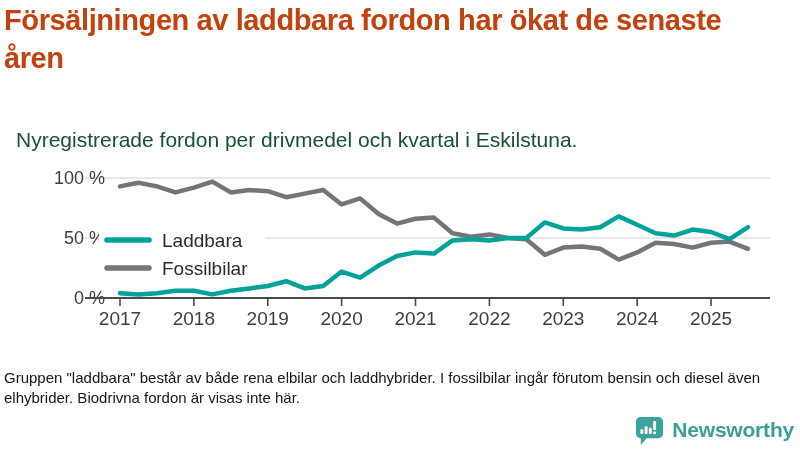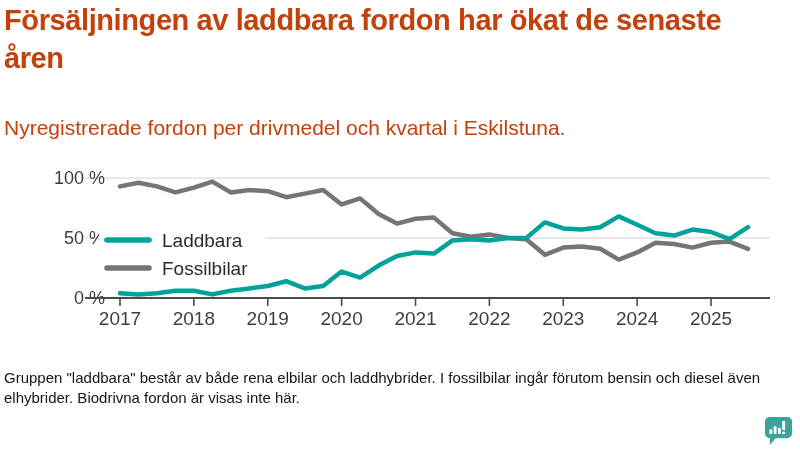--- a/index.html
+++ b/index.html
@@ -7,21 +7,21 @@
     width:800px;height:450px;overflow:hidden;background:#ffffff;
     font-family:"Liberation Sans", sans-serif;position:relative;
   }
   .title{
     position:absolute;left:4px;top:2px;width:778px;
     font-size:29px;font-weight:700;color:#c2410c;line-height:1.3;
     letter-spacing:-0.4px;margin:0;
   }
   .subtitle{
     position:absolute;left:4px;top:116px;width:780px;
-    font-size:21px;font-weight:400;color:#c2410c;margin:0;
+    font-size:21px;font-weight:400;color:#14532d;margin:12px;
   }
   #chart{position:absolute;left:0;top:165px;}
   .footnote{
     position:absolute;left:4px;top:368px;width:790px;
     font-size:15px;color:#161616;line-height:1.35;margin:0;
   }
   .logo{
     position:absolute;right:6px;top:412px;height:36px;
     display:flex;align-items:center;gap:7px;cursor:pointer;
   }
@@ -76,13 +76,14 @@
   <svg width="31" height="31" viewBox="0 0 32 32">
     <path d="M7,2 h18 a5,5 0 0 1 5,5 v12 a5,5 0 0 1 -5,5 h-12 l-6,7 v-7 a5,5 0 0 1 -5,-5 v-12 a5,5 0 0 1 5,-5 z" fill="#3ba39c"></path>
     <g fill="#ffffff">
       <rect x="6.6" y="14.6" width="3" height="5" rx="1"></rect>
       <rect x="11" y="11.6" width="3" height="8" rx="1"></rect>
       <rect x="15.4" y="13.2" width="3" height="6.4" rx="1"></rect>
       <rect x="19.8" y="6.2" width="3" height="9.4" rx="1"></rect>
       <rect x="19.8" y="17.1" width="3" height="2.7" rx="1.2"></rect>
     </g>
   </svg>
+  <span class="logo-text">Newsworthy</span>
 </div>
 
 </body></html>

